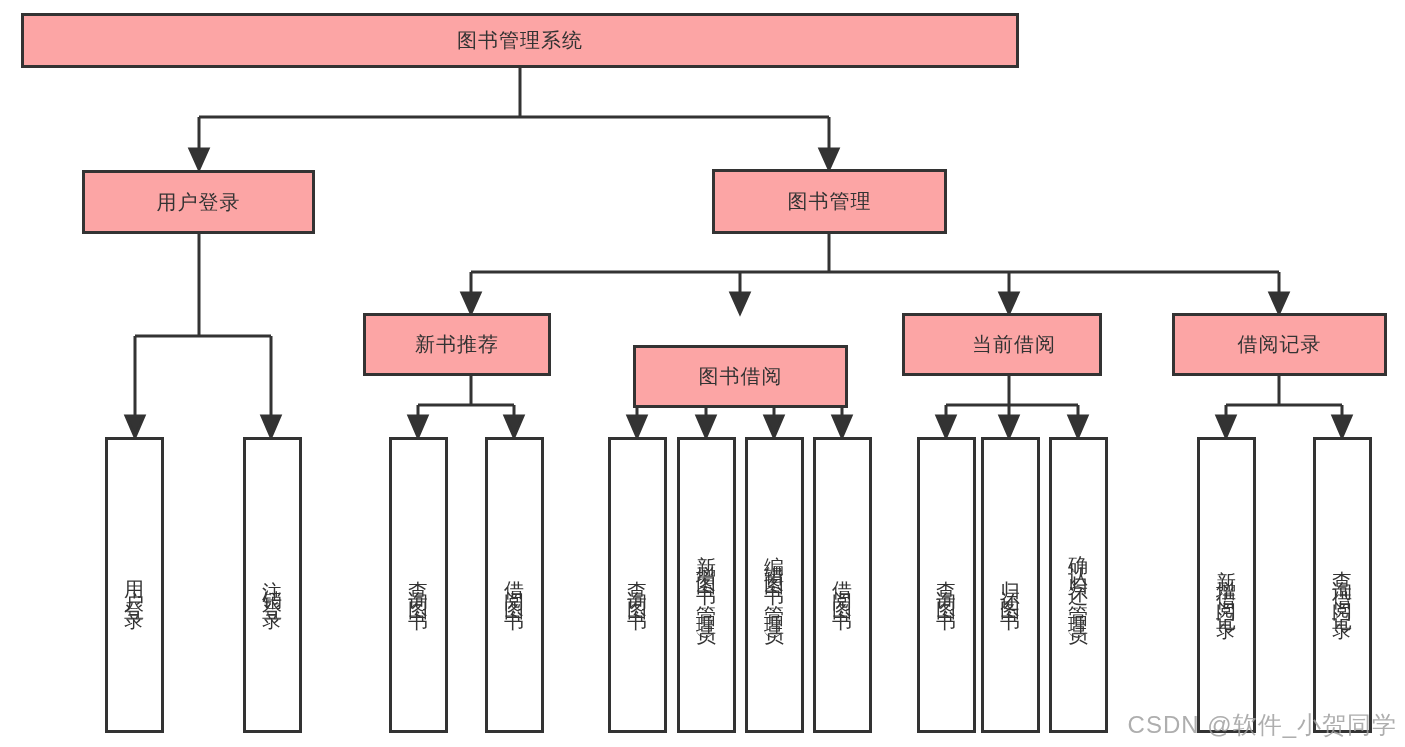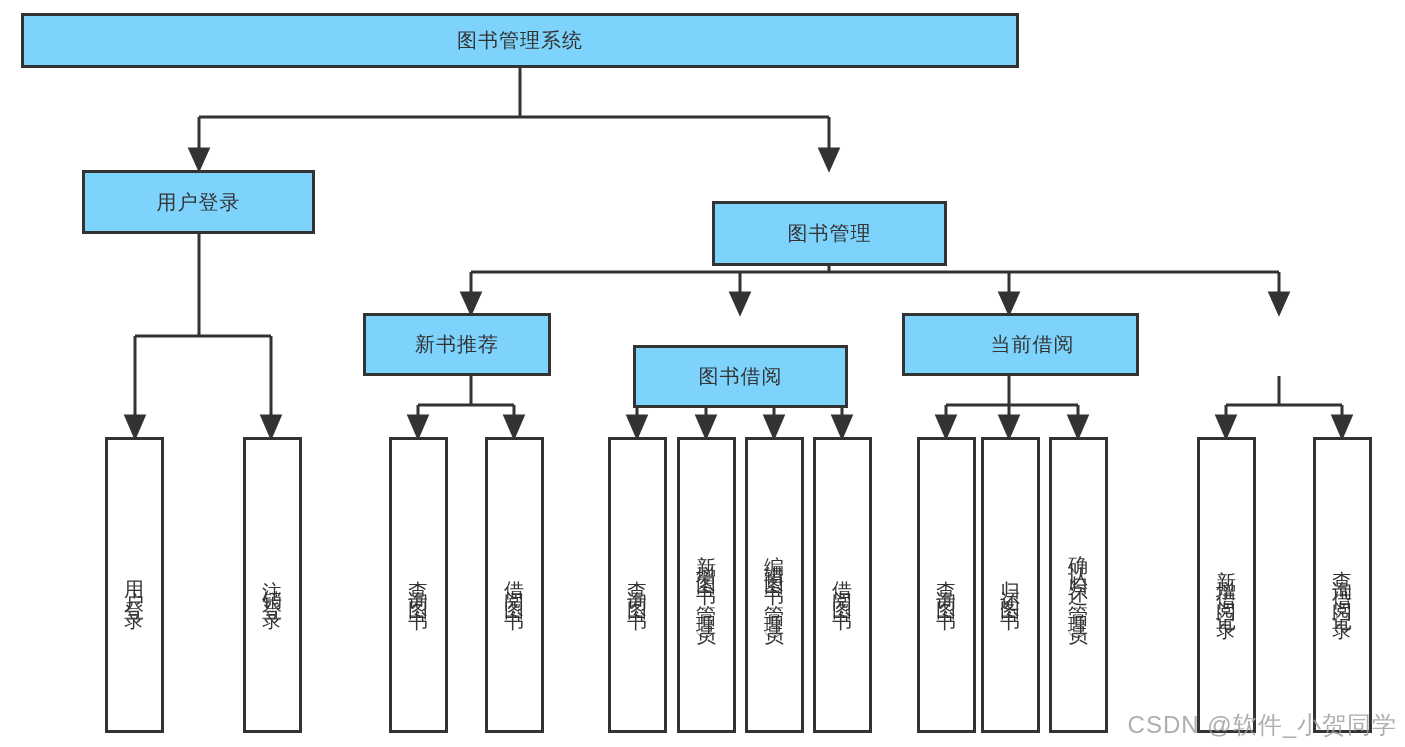--- a/index.html
+++ b/index.html
@@ -14,21 +14,21 @@
   #wires {
     position: absolute;
     left: 0; top: 0;
     width: 1405px; height: 747px;
     z-index: 1;
   }
   .hbox {
     position: absolute;
     box-sizing: border-box;
     border: 3px solid #333333;
-    background: #7dd3fc;
+    background: #fca5a5;
     display: flex;
     align-items: center;
     justify-content: center;
     color: #333333;
     font-size: 20px;
     letter-spacing: 1px;
     z-index: 2;
   }
   .vbox {
     position: absolute;
@@ -49,24 +49,24 @@
     text-orientation: mixed;
     font-size: 20px;
     line-height: 1;
     letter-spacing: 0.5em;
     color: #333333;
     white-space: nowrap;
   }
   
   #root-box   { left: 21px;  top: 13px;  width: 998px; height: 55px; }
   #box-user-login  { left: 82px;  top: 170px; width: 233px; height: 64px; }
-  #box-book-mgmt   { left: 712px; top: 169px; width: 235px; height: 65px; margin-top: 32px; }
+  #box-book-mgmt   { left: 712px; top: 169px; width: 235px; height: 65px; }
   #box-new-books   { left: 363px; top: 313px; width: 188px; height: 63px; }
   #box-book-borrow { left: 633px; top: 313px; width: 215px; height: 63px; margin-top: 32px; }
-  #box-current-borrow { left: 902px;  top: 313px; width: 237px; height: 63px; padding-left: 24px; }
+  #box-current-borrow { left: 902px;  top: 313px; width: 200px; height: 63px; padding-left: 24px; }
   #box-borrow-records { left: 1172px; top: 313px; width: 215px; height: 63px; }
   
   #leaf-0  { left: 105px; }
   #leaf-1  { left: 243px; }
   #leaf-2  { left: 389px; }
   #leaf-3  { left: 485px; }
   #leaf-4  { left: 608px; }
   #leaf-5  { left: 677px; }
   #leaf-6  { left: 745px; }
   #leaf-7  { left: 813px; }
@@ -154,20 +154,23 @@
 
   <div id="box-new-books" class="hbox">
     <span>新书推荐</span>
   </div>
   <div id="box-book-borrow" class="hbox">
     <span>图书借阅</span>
   </div>
   <div id="box-current-borrow" class="hbox">
     <span>当前借阅</span>
   </div>
+  <div id="box-borrow-records" class="hbox">
+    <span>借阅记录</span>
+  </div>
 
   <div id="leaf-0" class="vbox">
     <span class="vtext">用户登录</span>
   </div>
   <div id="leaf-1" class="vbox">
     <span class="vtext">注销登录</span>
   </div>
   <div id="leaf-2" class="vbox">
     <span class="vtext">查询图书</span>
   </div>

